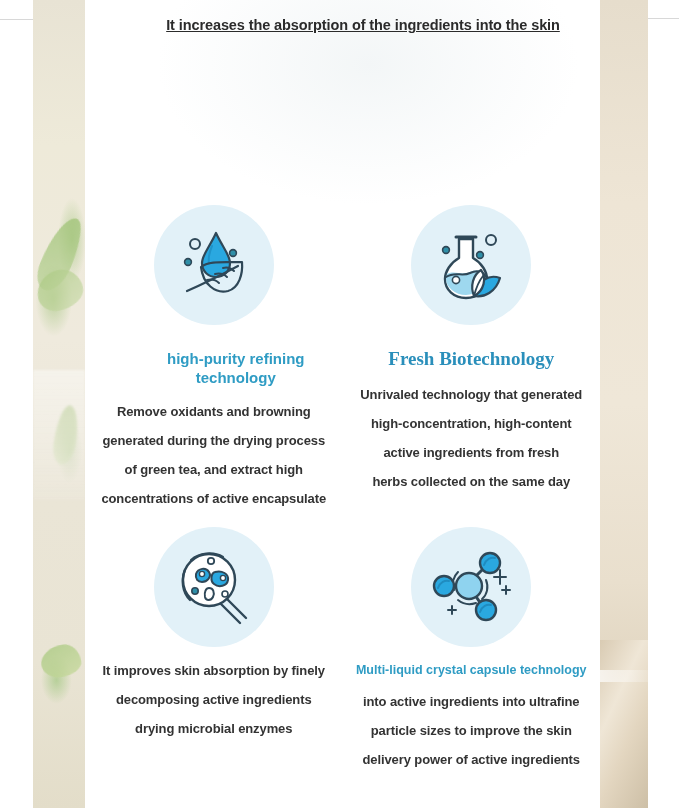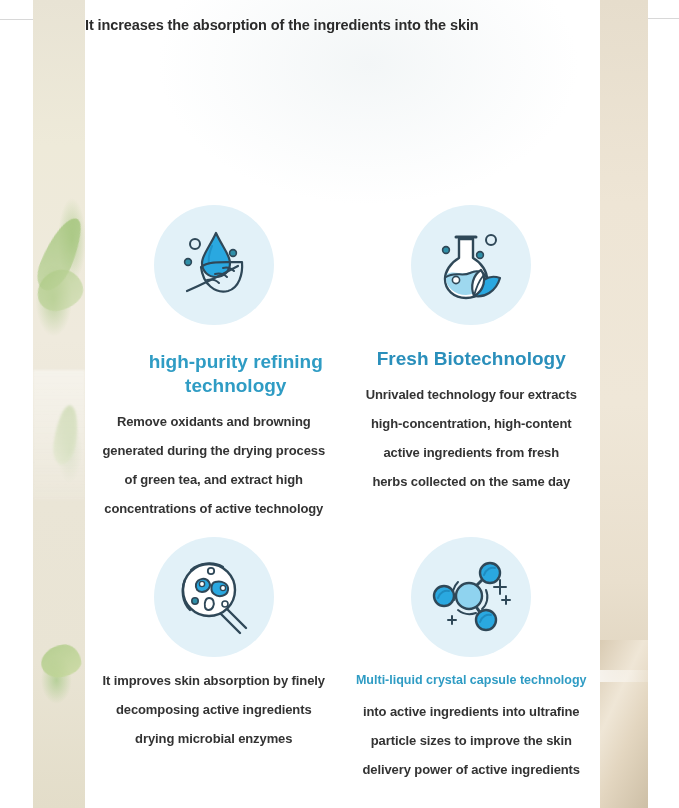--- a/index.html
+++ b/index.html
@@ -76,22 +76,22 @@
     background:#ffffff;
     overflow:hidden;
   }
   .card:before{
     content:"";position:absolute;inset:0;
     background:radial-gradient(ellipse 300px 200px at 55% 8%,rgba(240,244,245,.8),rgba(255,255,255,0) 70%);
     pointer-events:none;
   }
 
   .eyebrow{
-    position:absolute;left:0;top:17px;width:556px;
-    font-size:14.5px;font-weight:700;color:#2b2b2b;letter-spacing:-.1px;
+    position:absolute;left:0;top:17px;width:556px;text-align:center;
+    font-size:14.5px;font-weight:700;color:#2b2b2b;letter-spacing:-.1px;text-decoration:underline;
   }
 
   .headline{
     position:absolute;left:0;top:62px;width:515px;text-align:center;
     font-size:33px;font-weight:700;color:#1f78ad;
     line-height:54px;letter-spacing:-.4px;
   }
 
   
   .grid{position:absolute;left:0;top:205px;width:515px;}
@@ -104,22 +104,22 @@
     background:#e2f1f8;
     display:flex;align-items:center;justify-content:center;
     flex:none;
   }
   .icon-circle svg{display:block;}
 
   .tech-title{
     text-align:center;font-weight:700;color:#2f9cc4;
     line-height:1.25;
   }
-  .t-small{font-size:19px;margin-top:25px;margin-left:44px;}
-  .t-large{font-size:19px;color:#2a8fbb;margin-top:22px;}
+  .t-small{font-size:15px;margin-top:25px;margin-left:44px;}
+  .t-large{font-size:19px;color:#2a8fbb;margin-top:22px;font-family:Liberation Serif, serif;}
   .t-xsmall{font-size:12.5px;margin-top:16px;}
 
   .tech-desc{
     text-align:center;font-size:13px;font-weight:700;color:#333333;
     line-height:29px;margin-top:9px;width:232px;letter-spacing:-.1px;
   }
   .desc-wide{width:240px;}
 </style>
 </head>
 <body>
@@ -162,21 +162,21 @@
             <path d="M36 58 C40 57 45 58 48 61" fill="none" stroke="#2f4858" stroke-width="2" stroke-linecap="round"></path>
             <path d="M44 52 C48 51 53 52 56 55" fill="none" stroke="#2f4858" stroke-width="2" stroke-linecap="round"></path>
             <path d="M52 46 C56 45 60 46 63 49" fill="none" stroke="#2f4858" stroke-width="2" stroke-linecap="round"></path>
           </svg>
         </div>
         <div class="tech-title t-small">high-purity refining technology</div>
         <div class="tech-desc">
           <div>Remove oxidants and browning</div>
           <div>generated during the drying process</div>
           <div>of green tea, and extract high</div>
-          <div>concentrations of active technology</div>
+          <div>concentrations of active encapsulate</div>
         </div>
       </div>
 
       <div class="block">
         <div class="icon-circle">
           <svg width="86" height="86" viewBox="0 0 86 86">
             <circle cx="63" cy="18" r="5" fill="none" stroke="#2f4858" stroke-width="2"></circle>
             <circle cx="18" cy="28" r="3.4" fill="#2f8fa8" stroke="#2f4858" stroke-width="1.6"></circle>
             <circle cx="52" cy="33" r="3.4" fill="#2f8fa8" stroke="#2f4858" stroke-width="1.6"></circle>
             <path d="M31 17 L31 36 C22 41 17 50 17 57 C17 68 26 76 38 76 C50 76 59 68 59 57 C59 50 54 41 45 36 L45 17 Z" fill="#ffffff" stroke="#2f4858" stroke-width="2.4" stroke-linejoin="round"></path>
@@ -184,21 +184,21 @@
             <path d="M18 55 C27 49 34 55 42 51 C50 47 56 50 58 55" fill="none" stroke="#2f4858" stroke-width="2" stroke-linecap="round"></path>
             <circle cx="28" cy="58" r="3.6" fill="#ffffff" stroke="#2f4858" stroke-width="1.6"></circle>
             <path d="M28 15 L48 15" stroke="#2f4858" stroke-width="3" stroke-linecap="round"></path>
             <path d="M46 74 C56 76 68 70 72 56 C61 52 50 58 46 74 Z" fill="#2aa8e0" stroke="#2f4858" stroke-width="2.2" stroke-linejoin="round"></path>
             <path d="M46 74 C42 64 45 53 53 48 C59 56 56 69 46 74 Z" fill="#ffffff" stroke="#2f4858" stroke-width="2.2" stroke-linejoin="round"></path>
             <path d="M46 74 C48 66 51 59 55 54" fill="none" stroke="#2f4858" stroke-width="1.8" stroke-linecap="round"></path>
           </svg>
         </div>
         <div class="tech-title t-large">Fresh Biotechnology</div>
         <div class="tech-desc desc-wide">
-          <div>Unrivaled technology four extracts</div>
+          <div>Unrivaled technology that generated</div>
           <div>high-concentration, high-content</div>
           <div>active ingredients from fresh</div>
           <div>herbs collected on the same day</div>
         </div>
       </div>
     </div>
 
     <div class="row" style="margin-top:14px;">
 
       <div class="block row2">

